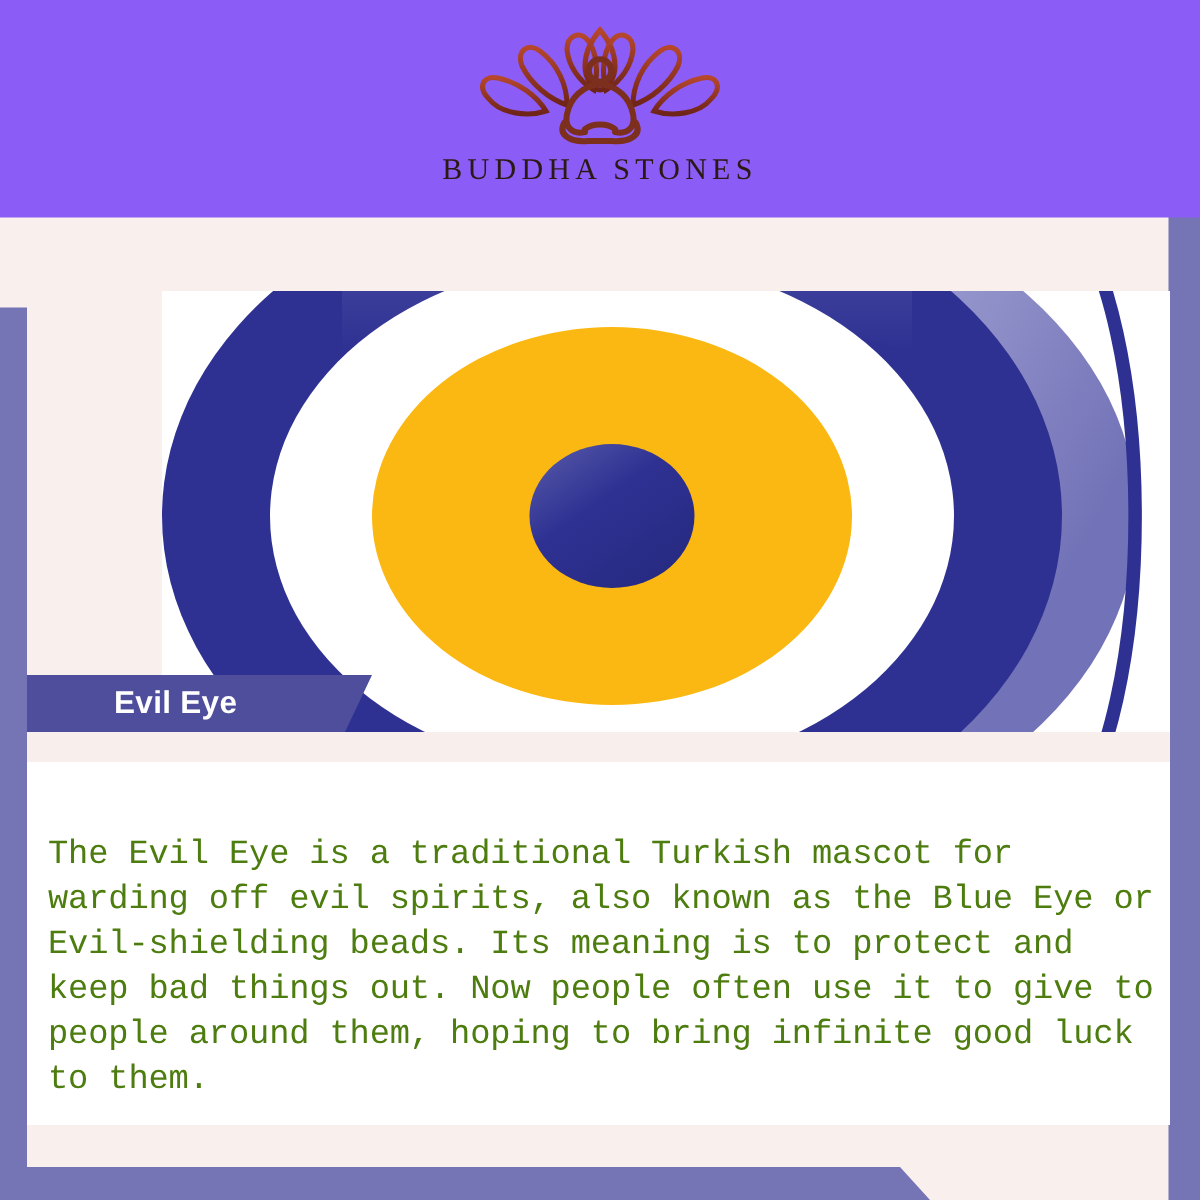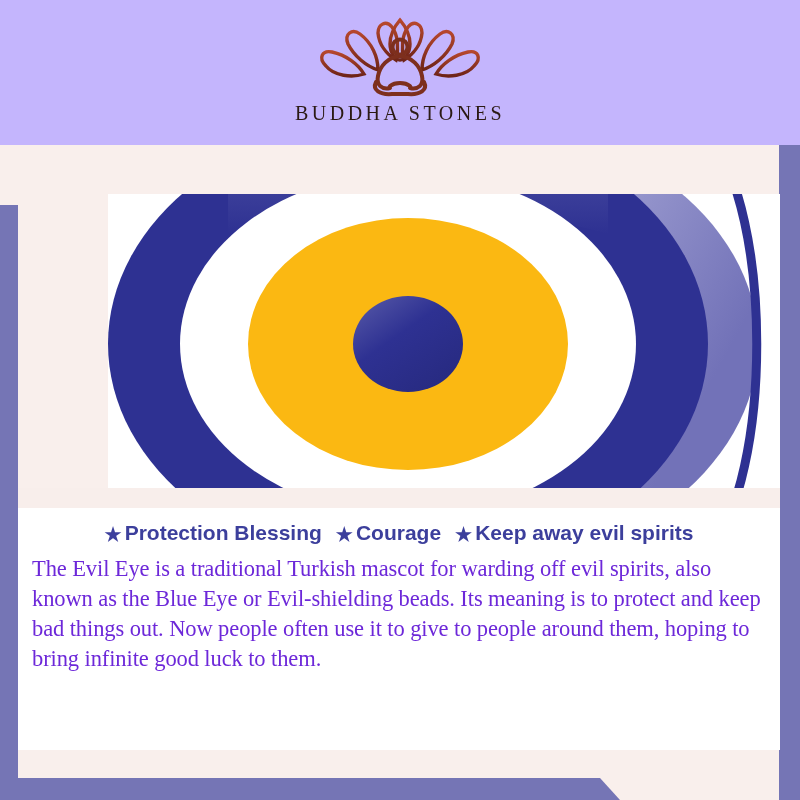--- a/index.html
+++ b/index.html
@@ -65,21 +65,21 @@
     background: #7575b5;
   }
 
   
   .header {
     position: absolute;
     left: 0;
     top: 0;
     width: 800px;
     height: 145px;
-    background: #c4b5fd;
+    background: #8b5cf6;
   }
   .logo-wrap {
     position: absolute;
     left: 0;
     top: 16px;
     width: 800px;
     text-align: center;
   }
   .logo-mark {
     width: 180px;
@@ -193,24 +193,24 @@
     vertical-align: middle;
     margin-right: 3px;
   }
   .sep-wide { display: inline-block; width: 14px; }
 
   .body-text {
     position: absolute;
     left: 14px;
     top: 46px;
     width: 744px;
-    font-family: Liberation Serif, serif;
+    font-family: Liberation Mono, monospace;
     font-size: 22.5px;
     line-height: 30px;
-    color: #6d28d9;
+    color: #4d7c0f;
     letter-spacing: -0.1px;
   }
 </style>
 </head>
 <body>
 
 <div id="stage">
 
   <div class="frame-top-right"></div>
   <div class="frame-right"></div>
@@ -294,25 +294,25 @@
 
         <ellipse cx="300" cy="150" rx="160" ry="126" fill="#FBB812"></ellipse>
 
         <ellipse cx="300" cy="150" rx="55" ry="48" fill="url(#pupilg)"></ellipse>
 
         <path d="M600 -60 C 665 20, 665 280, 600 360" fill="none" stroke="#2E3192" stroke-width="9"></path>
       </g>
     </svg>
   </div>
 
+  <div class="eye-banner">
+    <span class="eye-banner-label">Evil Eye</span>
+  </div>
 
   <div class="cream-strip"></div>
 
   <div class="content-panel">
 
-    <div class="benefits-row">
-      <span class="benefit-item"><span class="star">★</span><span>Protection  Blessing</span></span><span class="sep-wide"></span><span class="benefit-item"><span class="star">★</span><span>Courage</span></span><span class="sep-wide"></span><span class="benefit-item"><span class="star">★</span><span>Keep away evil spirits</span></span>
-    </div>
 
     <div class="body-text">The Evil Eye is a traditional Turkish mascot for warding off evil spirits, also known as the Blue Eye or Evil-shielding beads. Its meaning is to protect and keep bad things out. Now people often use it to give to people around them, hoping to bring infinite good luck to them.</div>
   </div>
 
 </div>
 
 </body></html>

